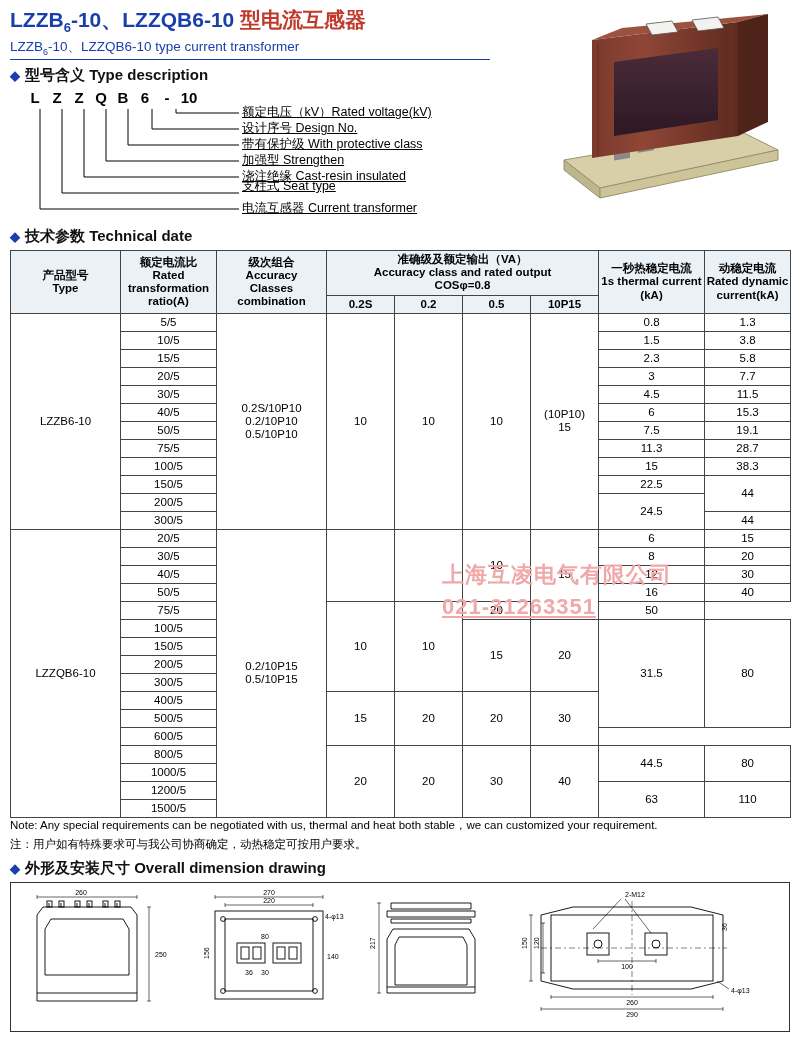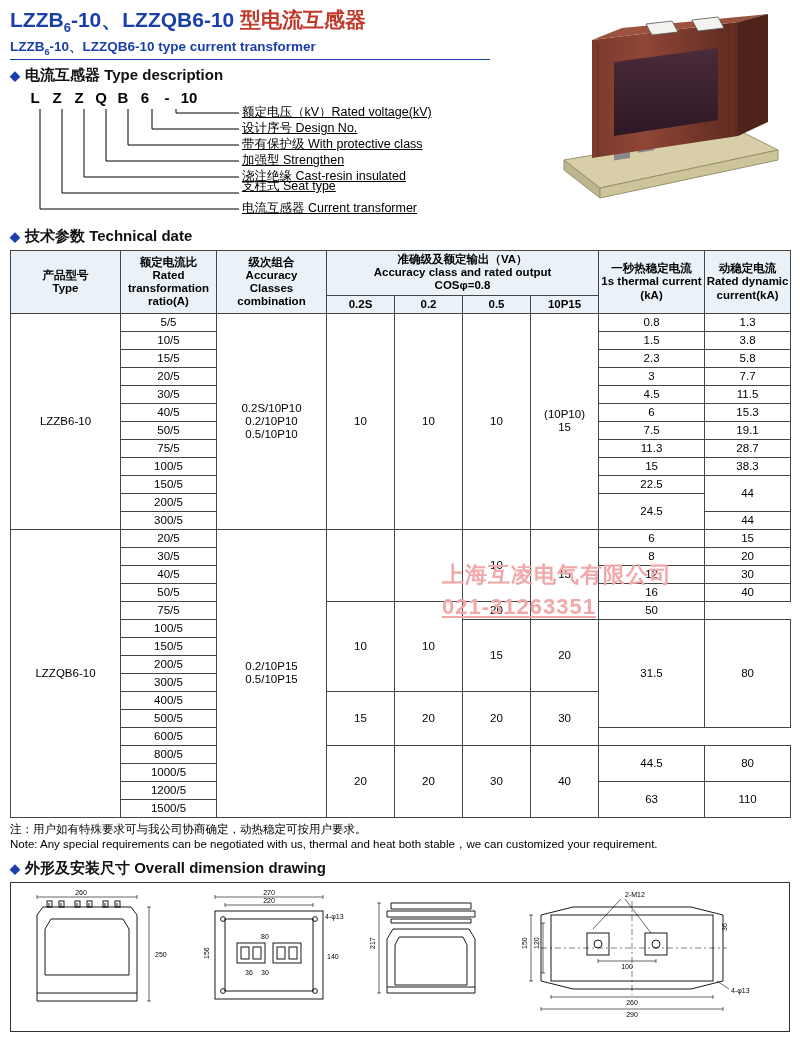--- a/index.html
+++ b/index.html
@@ -16,21 +16,21 @@
 
   
   .header { position: relative; height: 52px; }
   .title-cn {
     font-size: 21px; font-weight: bold; color: #1a3faa; letter-spacing: 0px;
     white-space: nowrap;
   }
   .title-cn .red { color: #c0392b; }
   .title-cn sub { font-size: 13px; }
   .title-en {
-    font-size: 13.5px; font-weight: bold; color: #1a3faa; margin-top: 3px;
+    font-size: 13.5px; font-weight: normal; color: #1a3faa; margin-top: 3px;
     white-space: nowrap;
   }
   .title-en sub { font-size: 9px; }
   .hr-blue { border-top: 1px solid #1a3faa; margin-top: 2px; width: 480px; }
 
   
   .sec {
     font-size: 15px; font-weight: bold; color: #111; margin: 8px 0 4px 0;
     display: flex; align-items: center; gap: 5px;
   }
@@ -123,21 +123,21 @@
       <polygon points="104,14 130,11 136,22 110,25" fill="#f2f2ee" stroke="#555" stroke-width="0.8"></polygon>
       <polygon points="150,10 176,7 182,18 156,21" fill="#f2f2ee" stroke="#555" stroke-width="0.8"></polygon>
 
       <line x1="56" y1="34" x2="56" y2="146" stroke="#6b3226" stroke-width="1.5"></line>
       <line x1="190" y1="14" x2="190" y2="126" stroke="#6b3226" stroke-width="1.5"></line>
     </svg>
   </div>
 
   <div class="sec">
     <span class="dia">◆</span>
-    <span>电流互感器 Type description</span>
+    <span>型号含义 Type description</span>
   </div>
 
   <div class="typedesc">
     <div class="code-row">
       <span>L</span>
       <span>Z</span>
       <span>Z</span>
       <span>Q</span>
       <span>B</span>
       <span>6</span>
@@ -378,22 +378,22 @@
         <td class="row-h">1200/5</td>
         <td class="row-h" rowspan="2">63</td>
         <td class="row-h" rowspan="2">110</td>
       </tr>
       <tr>
         <td class="row-h">1500/5</td>
       </tr>
     </tbody>
   </table>
 
+  <div class="note" style="margin-top:0">Note: Any special requirements can be negotiated with us, thermal and heat both stable，we can customized your requirement.</div>
   <div class="note">注：用户如有特殊要求可与我公司协商确定，动热稳定可按用户要求。</div>
-  <div class="note" style="margin-top:0">Note: Any special requirements can be negotiated with us, thermal and heat both stable，we can customized your requirement.</div>
 
   <div class="sec" style="margin-top:6px;">
     <span class="dia">◆</span>
     <span>外形及安装尺寸 Overall dimension drawing</span>
   </div>
 
   <div class="drawbox">
     <svg width="778" height="148" viewBox="0 0 778 148">
       <g stroke="#000" fill="none" stroke-width="0.9" font-family="Liberation Sans, sans-serif" font-size="7">
 

